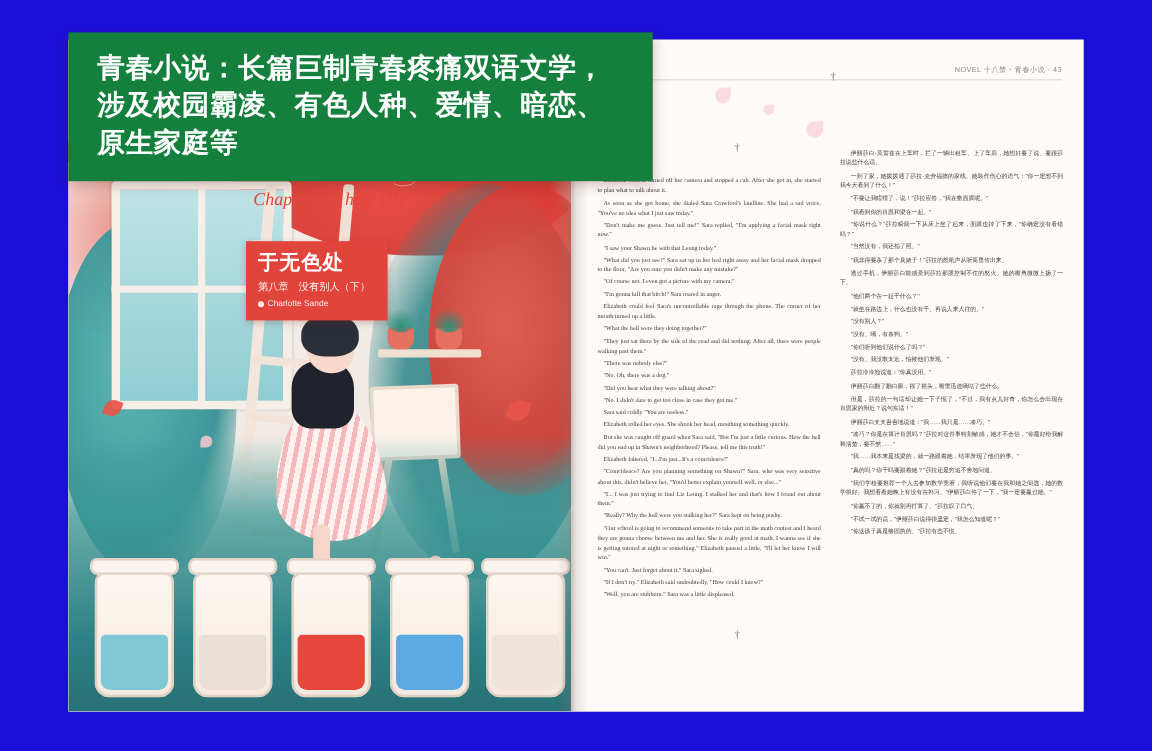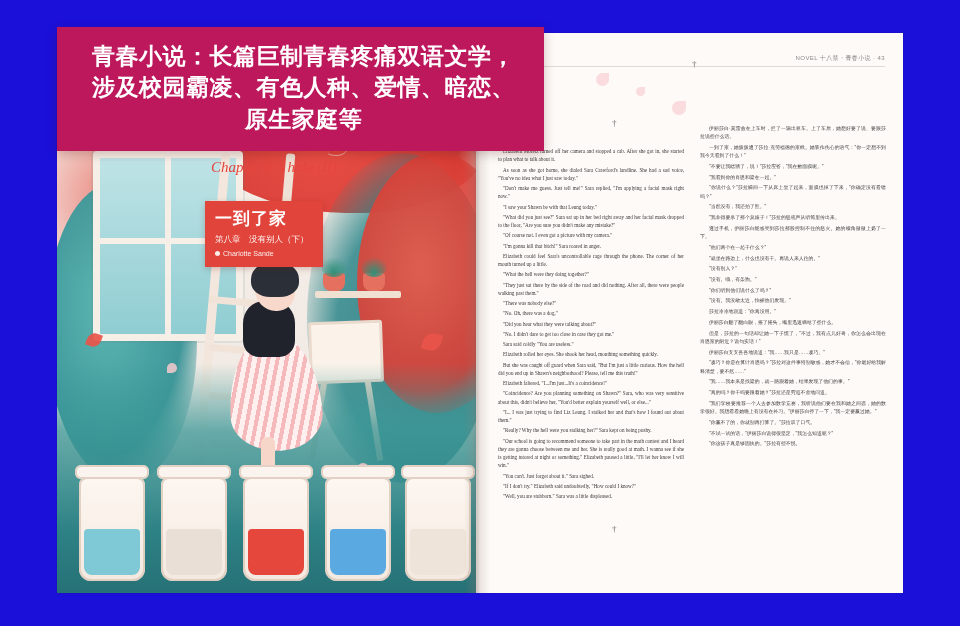--- a/index.html
+++ b/index.html
@@ -330,25 +330,24 @@
     border-radius: 50% 0 50% 50%;
     background: #f8d2d6;
     opacity: .75;
   }
 
   
   #banner {
     position: absolute;
     left: 57px; top: 27px;
     width: 487px;
-    background: #be185d;
+    background: #15803d;
     padding: 14px 18px 16px 24px;
     z-index: 60;
     box-shadow: 0 3px 10px rgba(80,15,12,.25);
-    text-align: center;
   }
   #banner-text {
     color: #ffffff;
     font-family: "Liberation Sans", sans-serif;
     font-size: 23px;
     font-weight: bold;
     line-height: 1.36;
     letter-spacing: .5px;
   }
   
@@ -438,21 +437,21 @@
         <div class="jar-lid"></div>
         <div class="jar-fill"></div>
       </div>
 
       <div id="title-block">
         <div id="belong-title">Belong</div>
         <div id="belong-chapter">Chapter 8  A hole (II)</div>
       </div>
 
       <div id="cn-card">
-        <div id="cn-card-title">一到了家</div>
+        <div id="cn-card-title">于无色处</div>
         <div id="cn-card-sub">第八章　没有别人（下）</div>
         <div id="cn-card-author">
           <span class="author-dot"></span>
           <span>Charlotte Sande</span>
         </div>
       </div>
     </div>
 
     <div id="page-right">
       <div id="rp-header">NOVEL 十八禁・青春小说 · 43</div>

